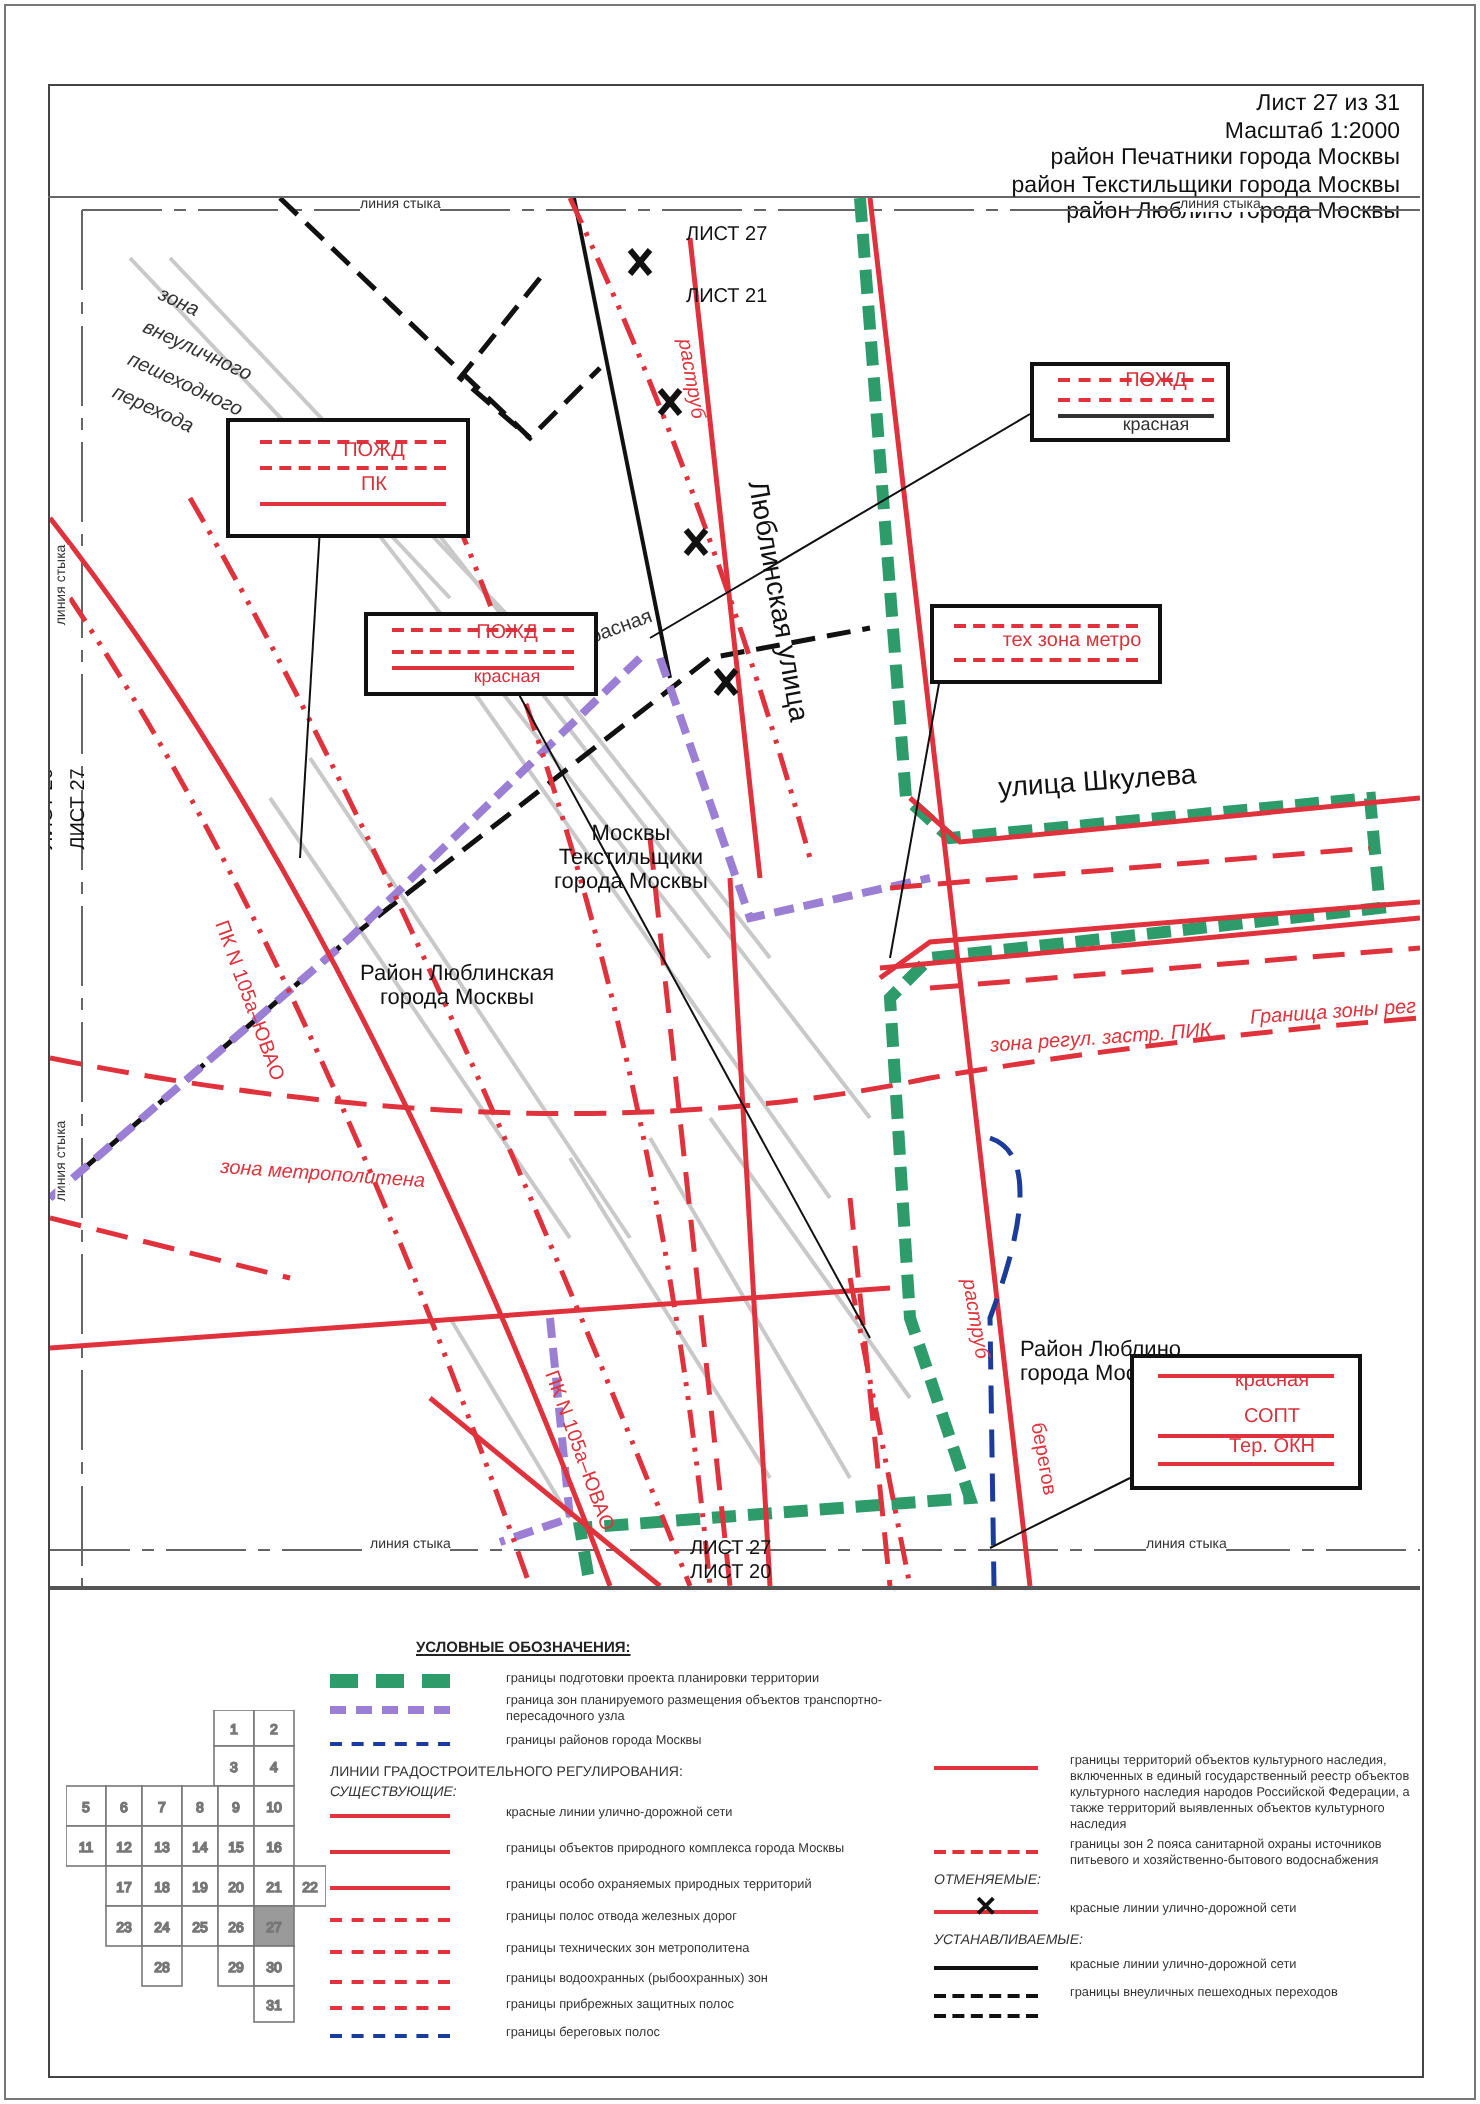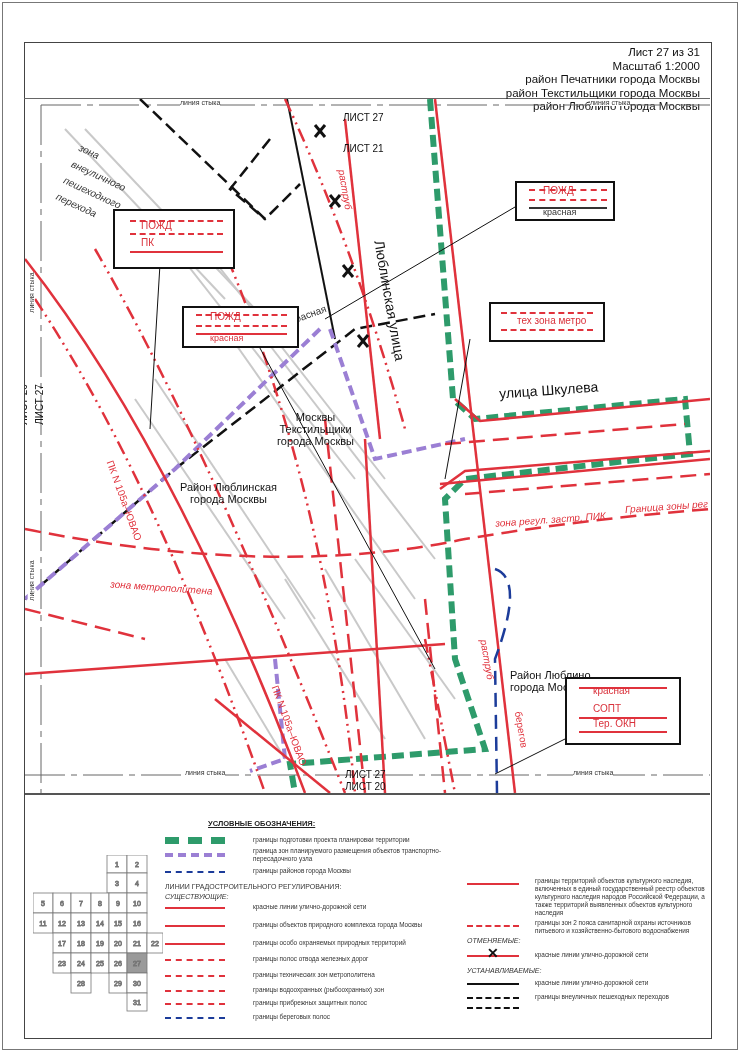--- a/index.html
+++ b/index.html
@@ -11,21 +11,21 @@
   .map{position:absolute;left:25px;top:99px;width:685px;height:694px;overflow:hidden;border-bottom:2px solid #555;}
   .map svg{position:absolute;left:0;top:0;}
   .legend{position:absolute;left:25px;top:795px;width:685px;height:241px;}
   .leg-title{position:absolute;left:183px;top:24px;font-size:7.5px;font-weight:bold;text-decoration:underline;}
   .leg-text{position:absolute;font-size:6.4px;line-height:8px;color:#333;}
   .leg-head{position:absolute;font-size:7px;color:#333;}
   .leg-italic{font-style:italic;}
   .lbl{position:absolute;font-size:11px;color:#111;}
   .small{font-size:7px;color:#333;}
   .callout{position:absolute;background:#fff;border:2px solid #111;}
-  .callout .t{position:absolute;left:0;right:0;text-align:left;color:#d9313b;font-size:10px;padding-left:26px;}
+  .callout .t{position:absolute;left:0;right:0;text-align:center;color:#d9313b;font-size:10px;padding-left:26px;}
 </style>
 </head>
 <body>
 
 <div class="outer"></div>
 <div class="inner"></div>
 
 <div class="header">
   <div class="header-lines">
     <div>Лист 27 из 31</div>
@@ -188,21 +188,21 @@
     <div style="position:absolute;left:12px;right:10px;top:25px;border-top:2px solid #e0323c;"></div>
     <div class="t" style="top:25px;font-size:9px;">красная</div>
   </div>
   <div class="callout" style="left:490px;top:82px;width:96px;height:36px;">
     <div style="position:absolute;left:12px;right:6px;top:6px;border-top:2px dashed #e0323c;"></div>
     <div class="t" style="top:2px;">ПОЖД</div>
     <div style="position:absolute;left:12px;right:6px;top:16px;border-top:2px dashed #e0323c;"></div>
     <div style="position:absolute;left:12px;right:6px;top:24px;border-top:2px solid #333;"></div>
     <div class="t" style="top:24px;color:#333;font-size:9px;">красная</div>
   </div>
-  <div class="callout" style="left:464px;top:203px;width:112px;height:36px;text-decoration:underline;">
+  <div class="callout" style="left:440px;top:203px;width:112px;height:36px;text-decoration:underline;">
     <div style="position:absolute;left:10px;right:10px;top:8px;border-top:2px dashed #e0323c;"></div>
     <div class="t" style="top:11px;">тех зона метро</div>
     <div style="position:absolute;left:10px;right:10px;top:25px;border-top:2px dashed #e0323c;"></div>
   </div>
   <div class="callout" style="left:540px;top:578px;width:112px;height:64px;">
     <div style="position:absolute;left:12px;right:12px;top:8px;border-top:2px solid #e0323c;"></div>
     <div class="t" style="top:6px;">красная</div>
     <div class="t" style="top:24px;">СОПТ</div>
     <div style="position:absolute;left:12px;right:12px;top:38px;border-top:2px solid #e0323c;"></div>
     <div class="t" style="top:39px;">Тер. ОКН</div>

